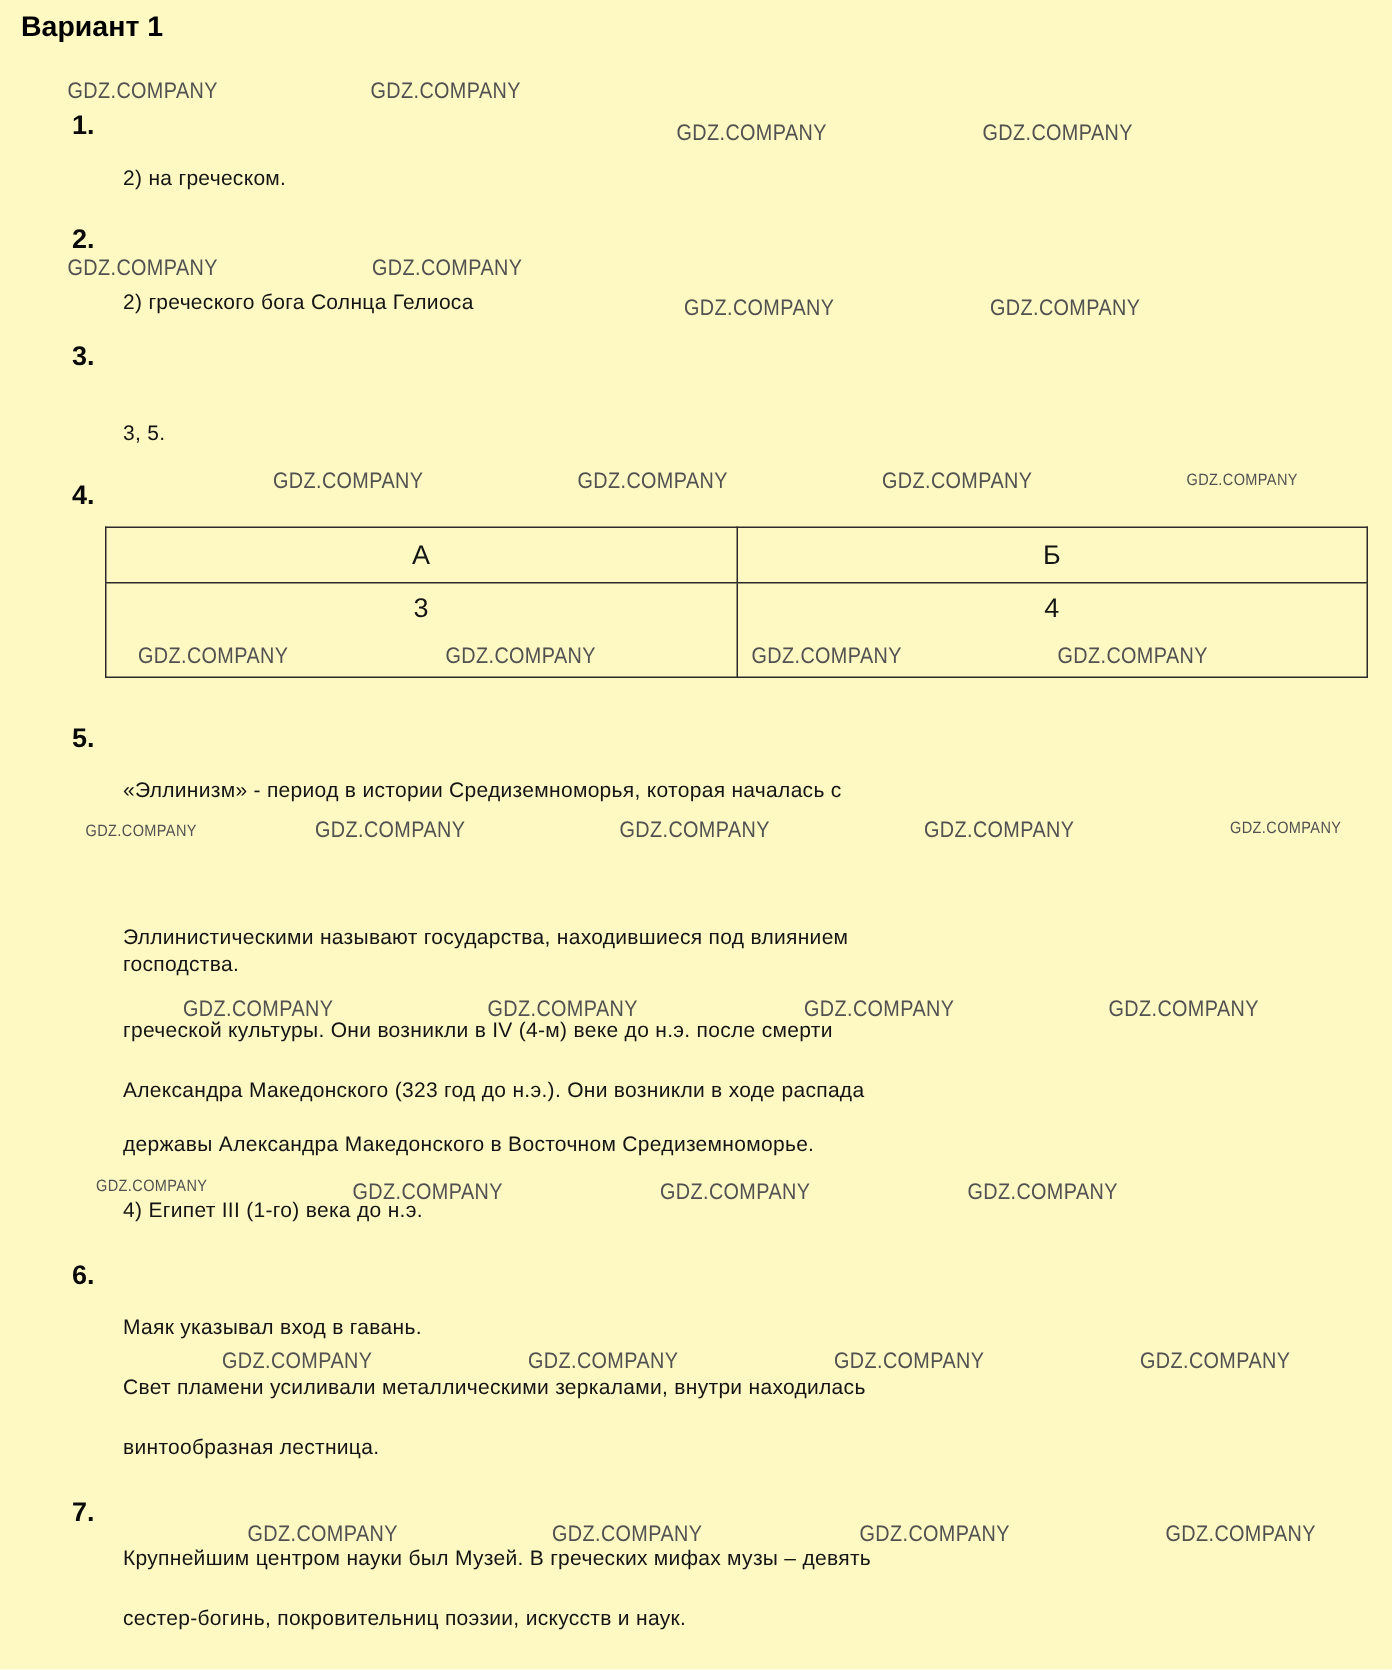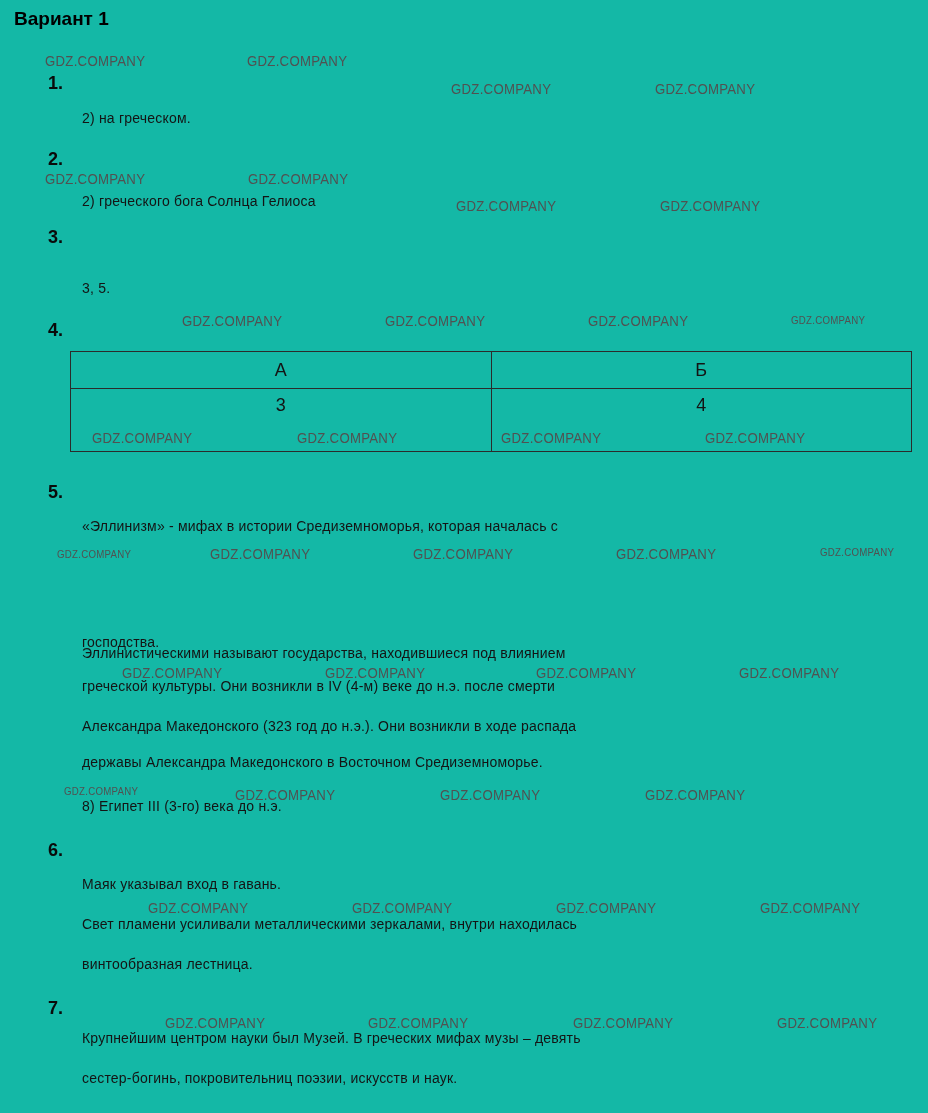--- a/index.html
+++ b/index.html
@@ -5,21 +5,21 @@
   * { margin: 0; padding: 0; box-sizing: border-box; }
   html, body { background: #ffffff; }
   body {
     width: 928px; height: 1113px;
     font-family: "Liberation Sans", sans-serif;
     color: #000;
   }
   .page {
     position: relative;
     width: 928px; height: 1113px;
-    background: #14b8a6;
+    background: #fef9c3;
     overflow: hidden;
   }
   .title {
     position: absolute; left: 14px; top: 8px;
     font-size: 19px; font-weight: bold; color: #000;
   }
   .num {
     position: absolute; left: 48px;
     font-size: 18px; font-weight: bold; color: #0a0a0a;
   }
@@ -72,27 +72,27 @@
       <th>Б</th>
     </tr>
     <tr>
       <td>3</td>
       <td>4</td>
     </tr>
   </tbody>
     </table>
 
   <div class="num" style="top:482px">5.</div>
-  <div class="line" style="top:518px">«Эллинизм» - мифах в истории Средиземноморья, которая началась с</div>
+  <div class="line" style="top:518px">«Эллинизм» - период в истории Средиземноморья, которая началась с</div>
   <div class="line" style="top:634px">господства.</div>
-  <div class="line" style="top:645px">Эллинистическими называют государства, находившиеся под влиянием</div>
+  <div class="line" style="top:616px">Эллинистическими называют государства, находившиеся под влиянием</div>
   <div class="line" style="top:678px">греческой культуры. Они возникли в IV (4-м) веке до н.э. после смерти</div>
   <div class="line" style="top:718px">Александра Македонского (323 год до н.э.). Они возникли в ходе распада</div>
   <div class="line" style="top:754px">державы Александра Македонского в Восточном Средиземноморье.</div>
-  <div class="line" style="top:798px">8) Египет III (3-го) века до н.э.</div>
+  <div class="line" style="top:798px">4) Египет III (1-го) века до н.э.</div>
 
   <div class="num" style="top:840px">6.</div>
   <div class="line" style="top:916px">Свет пламени усиливали металлическими зеркалами, внутри находилась</div>
   <div class="line" style="top:876px">Маяк указывал вход в гавань.</div>
   <div class="line" style="top:956px">винтообразная лестница.</div>
 
   <div class="num" style="top:998px">7.</div>
   <div class="line" style="top:1030px">Крупнейшим центром науки был Музей. В греческих мифах музы – девять</div>
   <div class="line" style="top:1070px">сестер-богинь, покровительниц поэзии, искусств и наук.</div>
 

